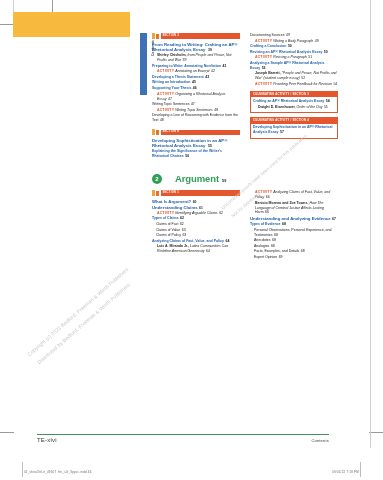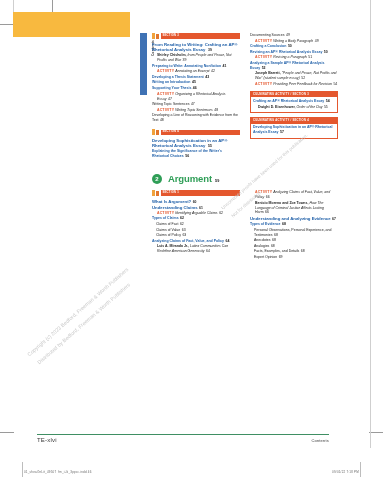--- a/index.html
+++ b/index.html
@@ -94,21 +94,21 @@
     display:flex;align-items:center;
   }
   .ch-num{
     width:10px;height:10px;border-radius:50%;
     background:#2f9e57;color:#fff;
     font-size:6px;font-weight:bold;
     display:flex;align-items:center;justify-content:center;
     flex:0 0 auto;
   }
   .ch-title{
-    margin-left:6px;color:#2f9e57;font-size:9.5px;font-weight:bold;
+    margin-left:13px;color:#2f9e57;font-size:9.5px;font-weight:bold;
     letter-spacing:-.1px;line-height:1;
   }
   .ch-pg{margin-left:3px;color:#1b1b1b;font-size:3.8px;font-weight:bold;
          align-self:flex-end;padding-bottom:1px;}
 
   
   .cols2{position:absolute;left:152px;top:190px;width:188px;height:110px;}
 
   
   .foot-rule{position:absolute;left:37px;top:434px;width:292px;height:1px;background:#3f8f63;}

